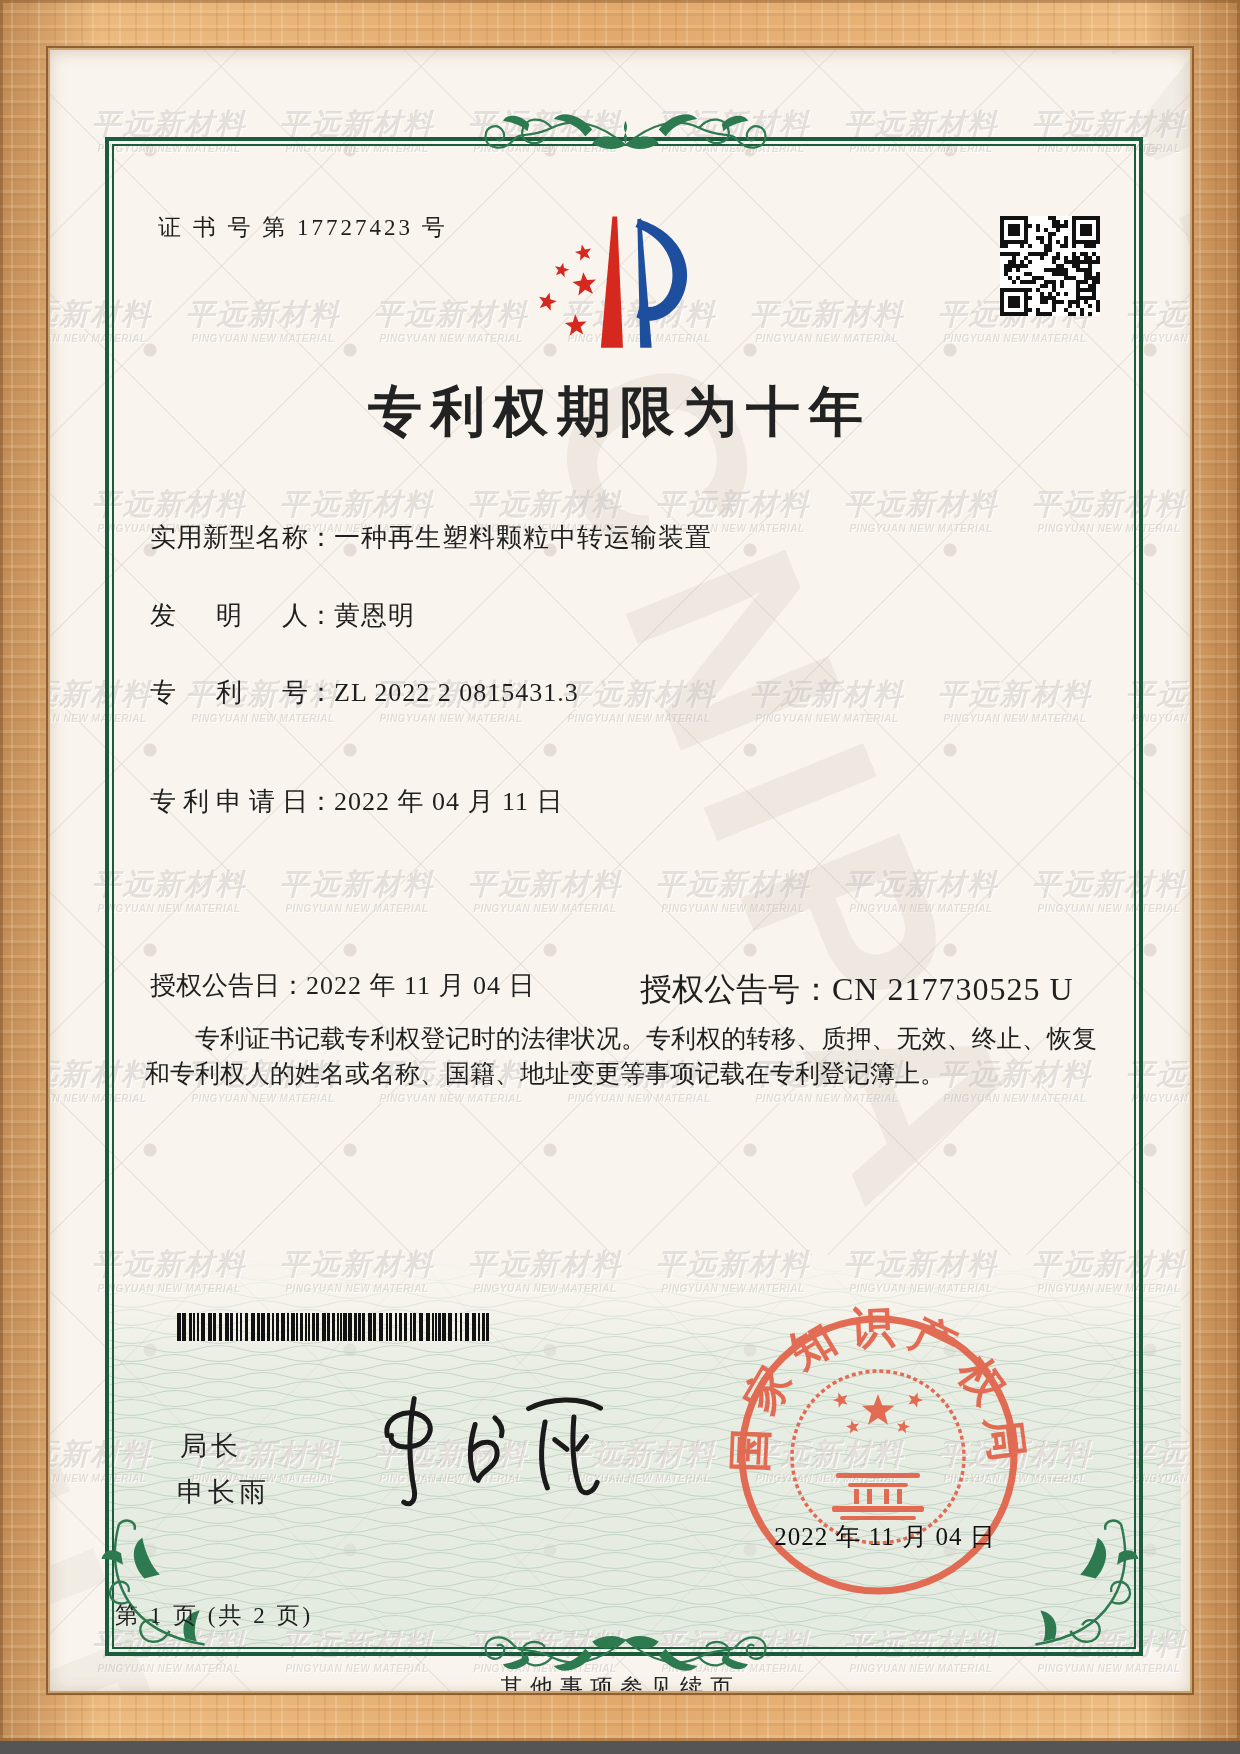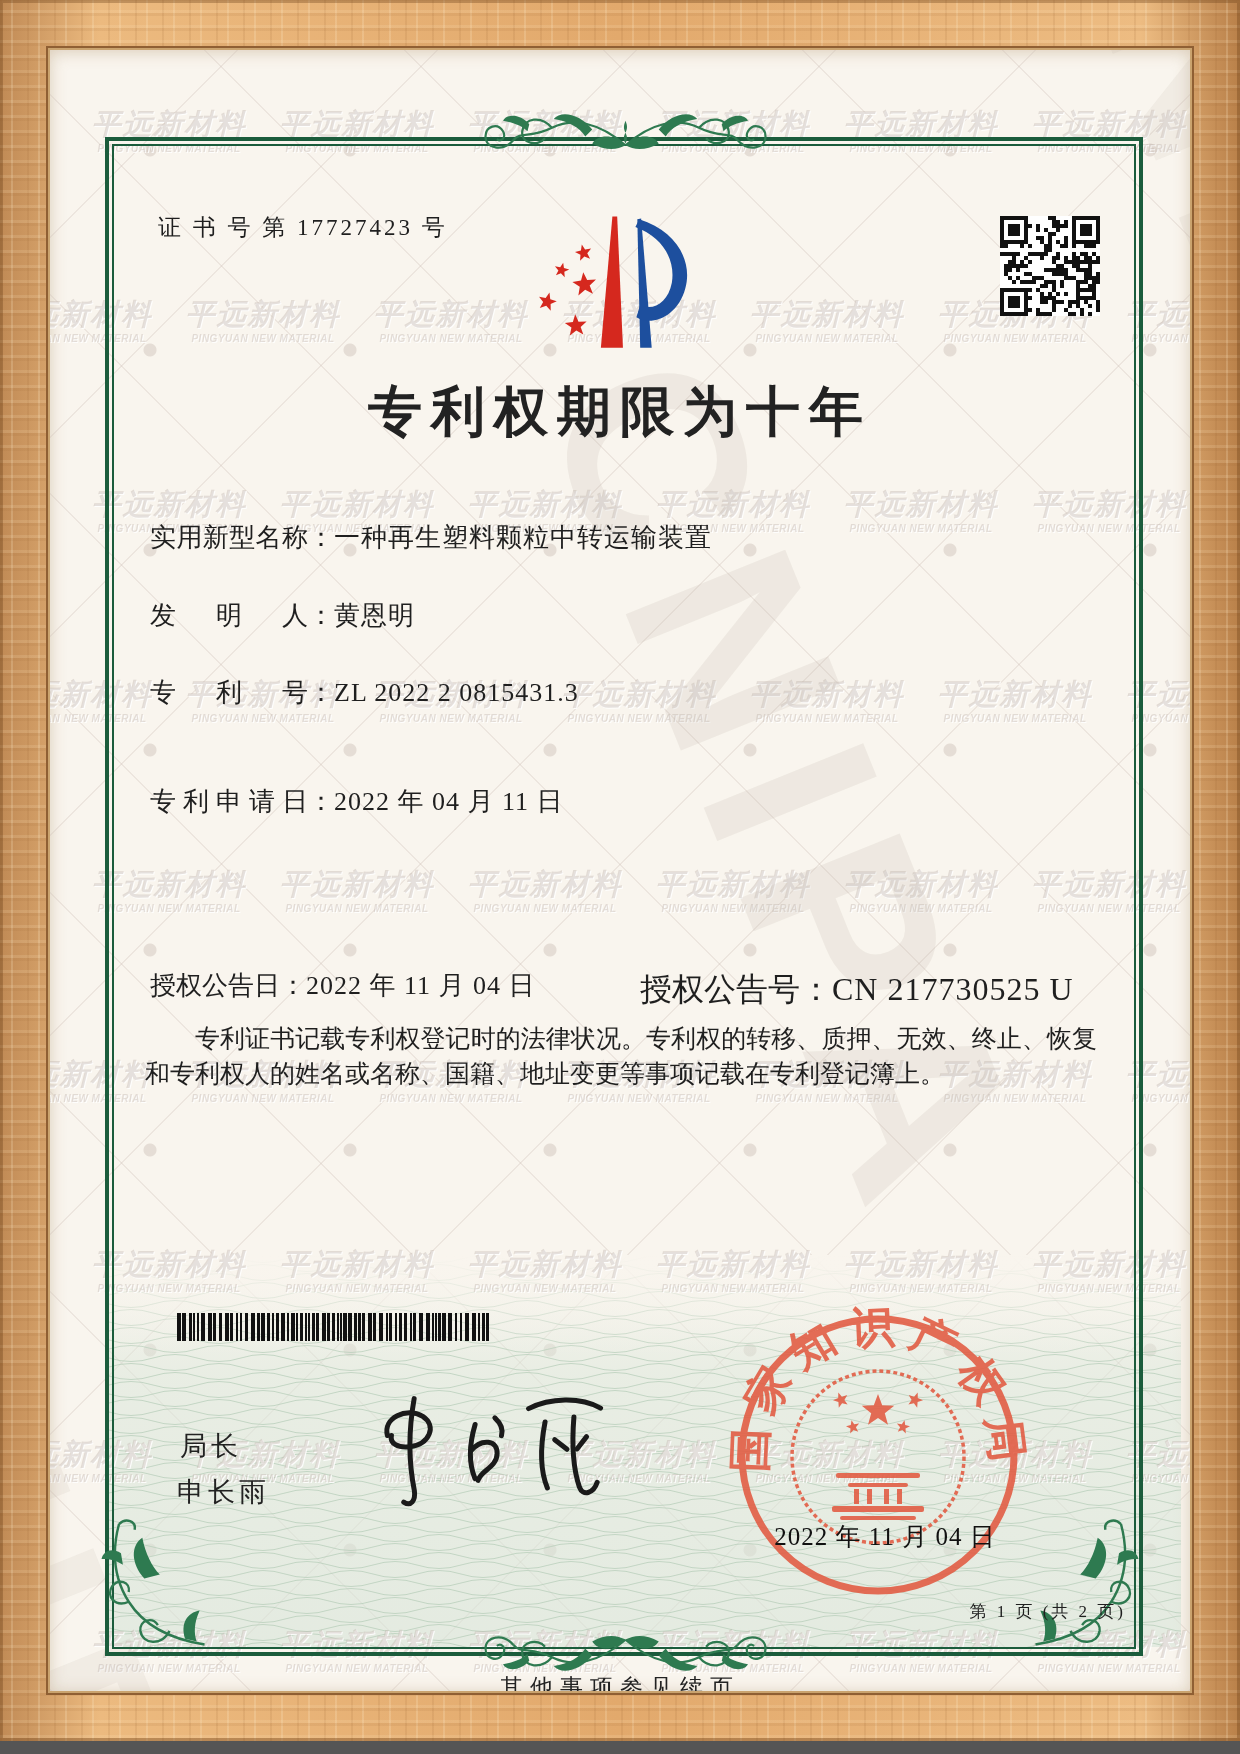--- a/index.html
+++ b/index.html
@@ -65,21 +65,21 @@
   .signer-name{position:absolute;left:127px;top:1424px;font-size:27px;letter-spacing:4px;font-family:"Liberation Sans","DejaVu Sans",sans-serif;color:#222;}
   .signature{position:absolute;left:300px;top:1330px;z-index:8;}
   .signature path{stroke:#1a1a1a;stroke-width:5;fill:none;stroke-linecap:round;stroke-linejoin:round;}
   .seal{position:absolute;left:678px;top:1255px;z-index:8;opacity:.88;}
   .seal .ring{fill:none;stroke:var(--seal-red,#e25a41);stroke-width:7;}
   .seal text{fill:var(--seal-red,#e25a41);font-weight:700;font-size:44px;}
   .seal .ink{fill:var(--seal-red,#e25a41);}
   .seal .wreath{fill:none;stroke:var(--seal-red,#e25a41);stroke-width:3.5;stroke-dasharray:4 3;}
   .seal polygon{fill:var(--seal-red,#e25a41);}
   .seal-date{position:absolute;left:685px;top:1470px;width:300px;text-align:center;font-size:25px;color:#111;z-index:9;letter-spacing:1px;}
-  .page-footer{position:absolute;left:46px;top:1550px;width:1030px;text-align:right;font-size:17px;letter-spacing:3px;}
+  .page-footer{position:absolute;left:65px;top:1550px;width:1030px;text-align:left;font-size:23px;letter-spacing:3px;}
   .cont-note{position:absolute;left:55px;top:1622px;width:1030px;text-align:center;font-size:23px;letter-spacing:7px;color:#222;}
   .fade-top{position:absolute;left:59px;top:1205px;width:1072px;height:100px;z-index:2;
     background:linear-gradient(180deg, var(--paper,#f9f5ee), rgba(249,245,238,0));}
 </style>
 </head>
 <body>
 
 <div class="page">
   <div class="paper">
 

